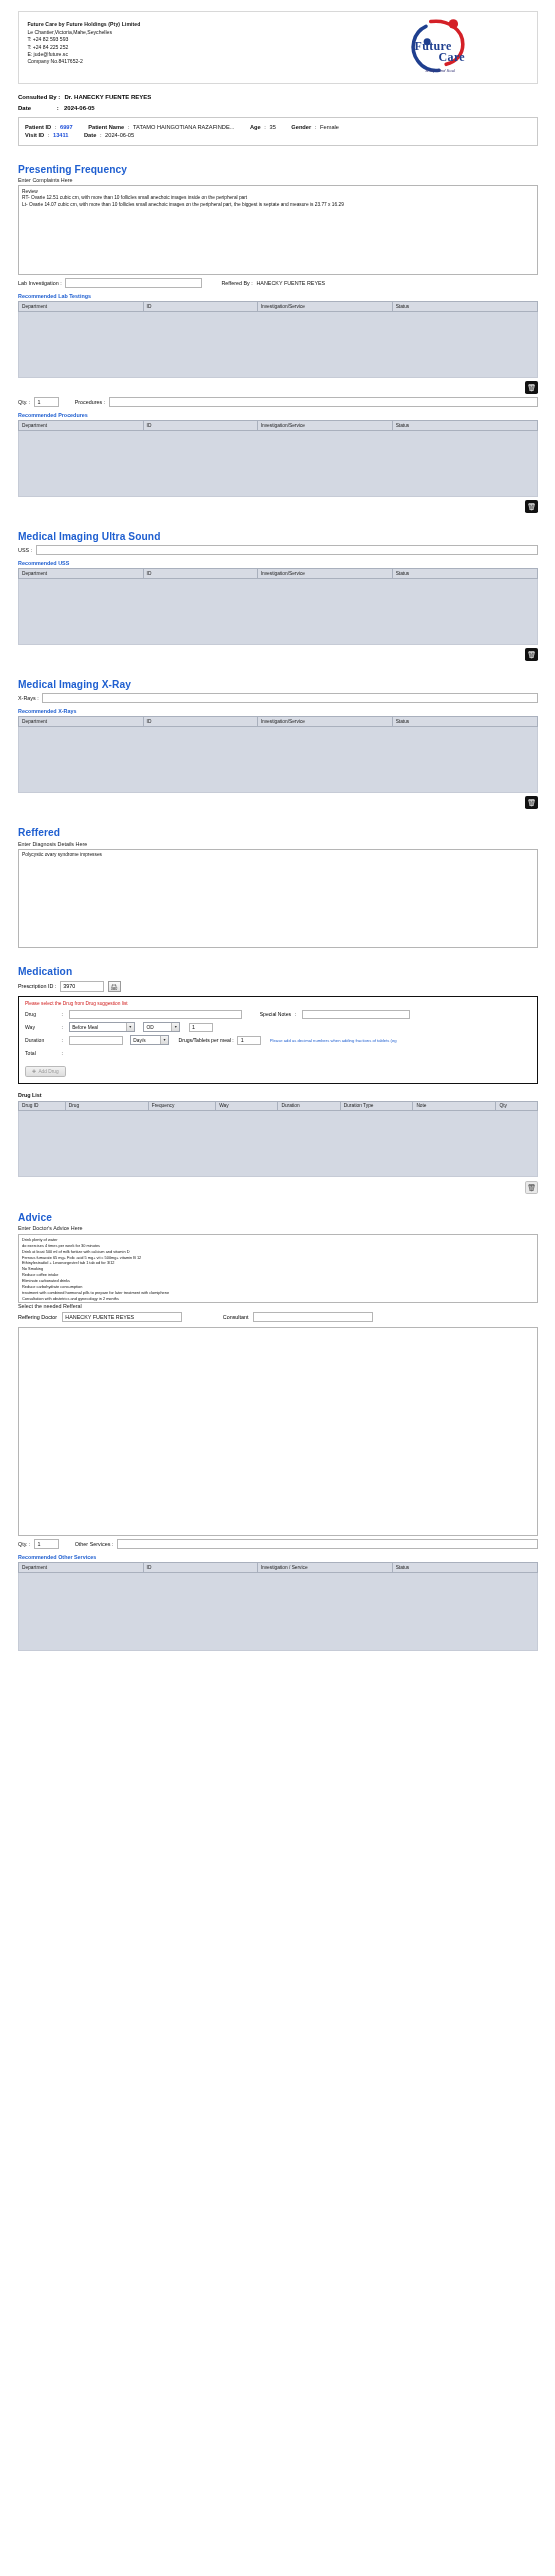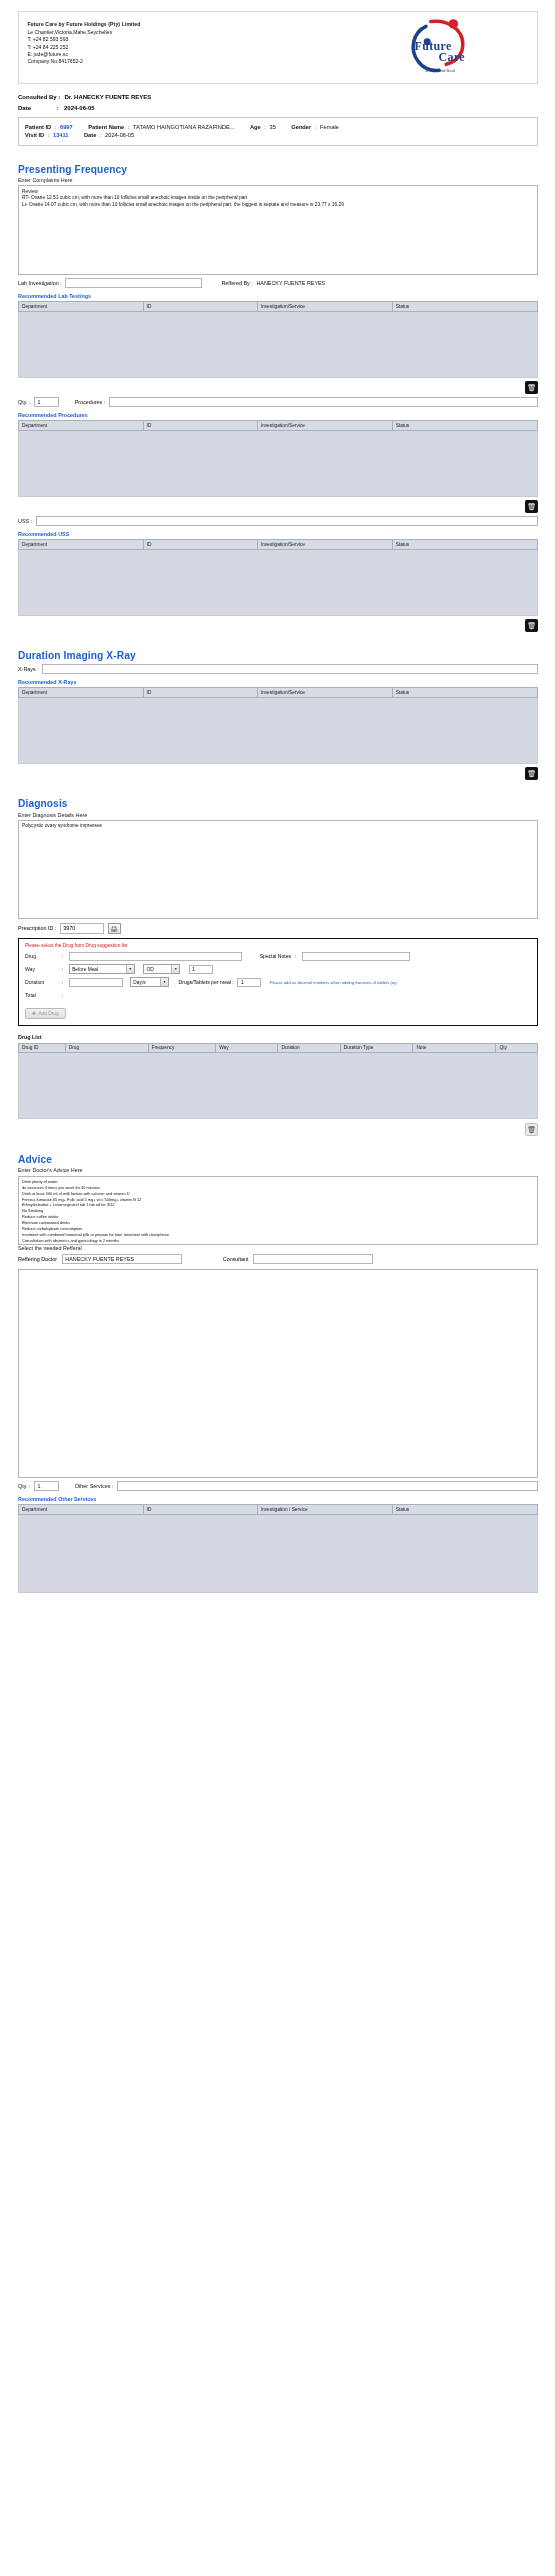--- a/index.html
+++ b/index.html
@@ -337,20 +337,21 @@
     <tbody>
         <tr>
           <td colspan="4"></td>
         </tr>
       </tbody>
   </table>
   <div class="trash-row">
     <span class="trash">🗑</span>
   </div>
 
+  <h2 class="sec">Medical Imaging Ultra Sound</h2>
   <div class="inline-row">
     <span class="lbl">USS :</span>
     <input class="inp" style="flex: 1 1 0%;" value="">
   </div>
   <div class="rec-lbl">Recommended USS</div>
   <table class="grid">
     <colgroup>
         <col style="width:24%">
         <col style="width:22%">
         <col style="width:26%">
@@ -367,21 +368,21 @@
     <tbody>
         <tr>
           <td colspan="4"></td>
         </tr>
       </tbody>
   </table>
   <div class="trash-row">
     <span class="trash">🗑</span>
   </div>
 
-  <h2 class="sec">Duration Imaging X-Ray</h2>
+  <h2 class="sec">Medical Imaging X-Ray</h2>
   <div class="inline-row">
     <span class="lbl">X-Rays :</span>
     <input class="inp" style="flex: 1 1 0%;" value="">
   </div>
   <div class="rec-lbl">Recommended X-Rays</div>
   <table class="grid">
     <colgroup>
         <col style="width:24%">
         <col style="width:22%">
         <col style="width:26%">
@@ -398,24 +399,25 @@
     <tbody>
         <tr>
           <td colspan="4"></td>
         </tr>
       </tbody>
   </table>
   <div class="trash-row">
     <span class="trash">🗑</span>
   </div>
 
-  <h2 class="sec">Diagnosis</h2>
+  <h2 class="sec">Reffered</h2>
   <div class="sub-lbl">Enter Diagnosis Details Here</div>
   <textarea class="ta diagnosis" style="">Polycystic ovary syndrome impresses</textarea>
 
+  <h2 class="sec">Medication</h2>
   <div class="presc-row">
     <span>Prescription ID :</span>
     <input class="presc-id" value="3970" style="">
     <span class="presc-btn">🖨</span>
   </div>
 
   <div class="med-panel">
     <div class="med-warn">Please select the Drug from Drug suggestion list</div>
 
     <div class="med-line">

